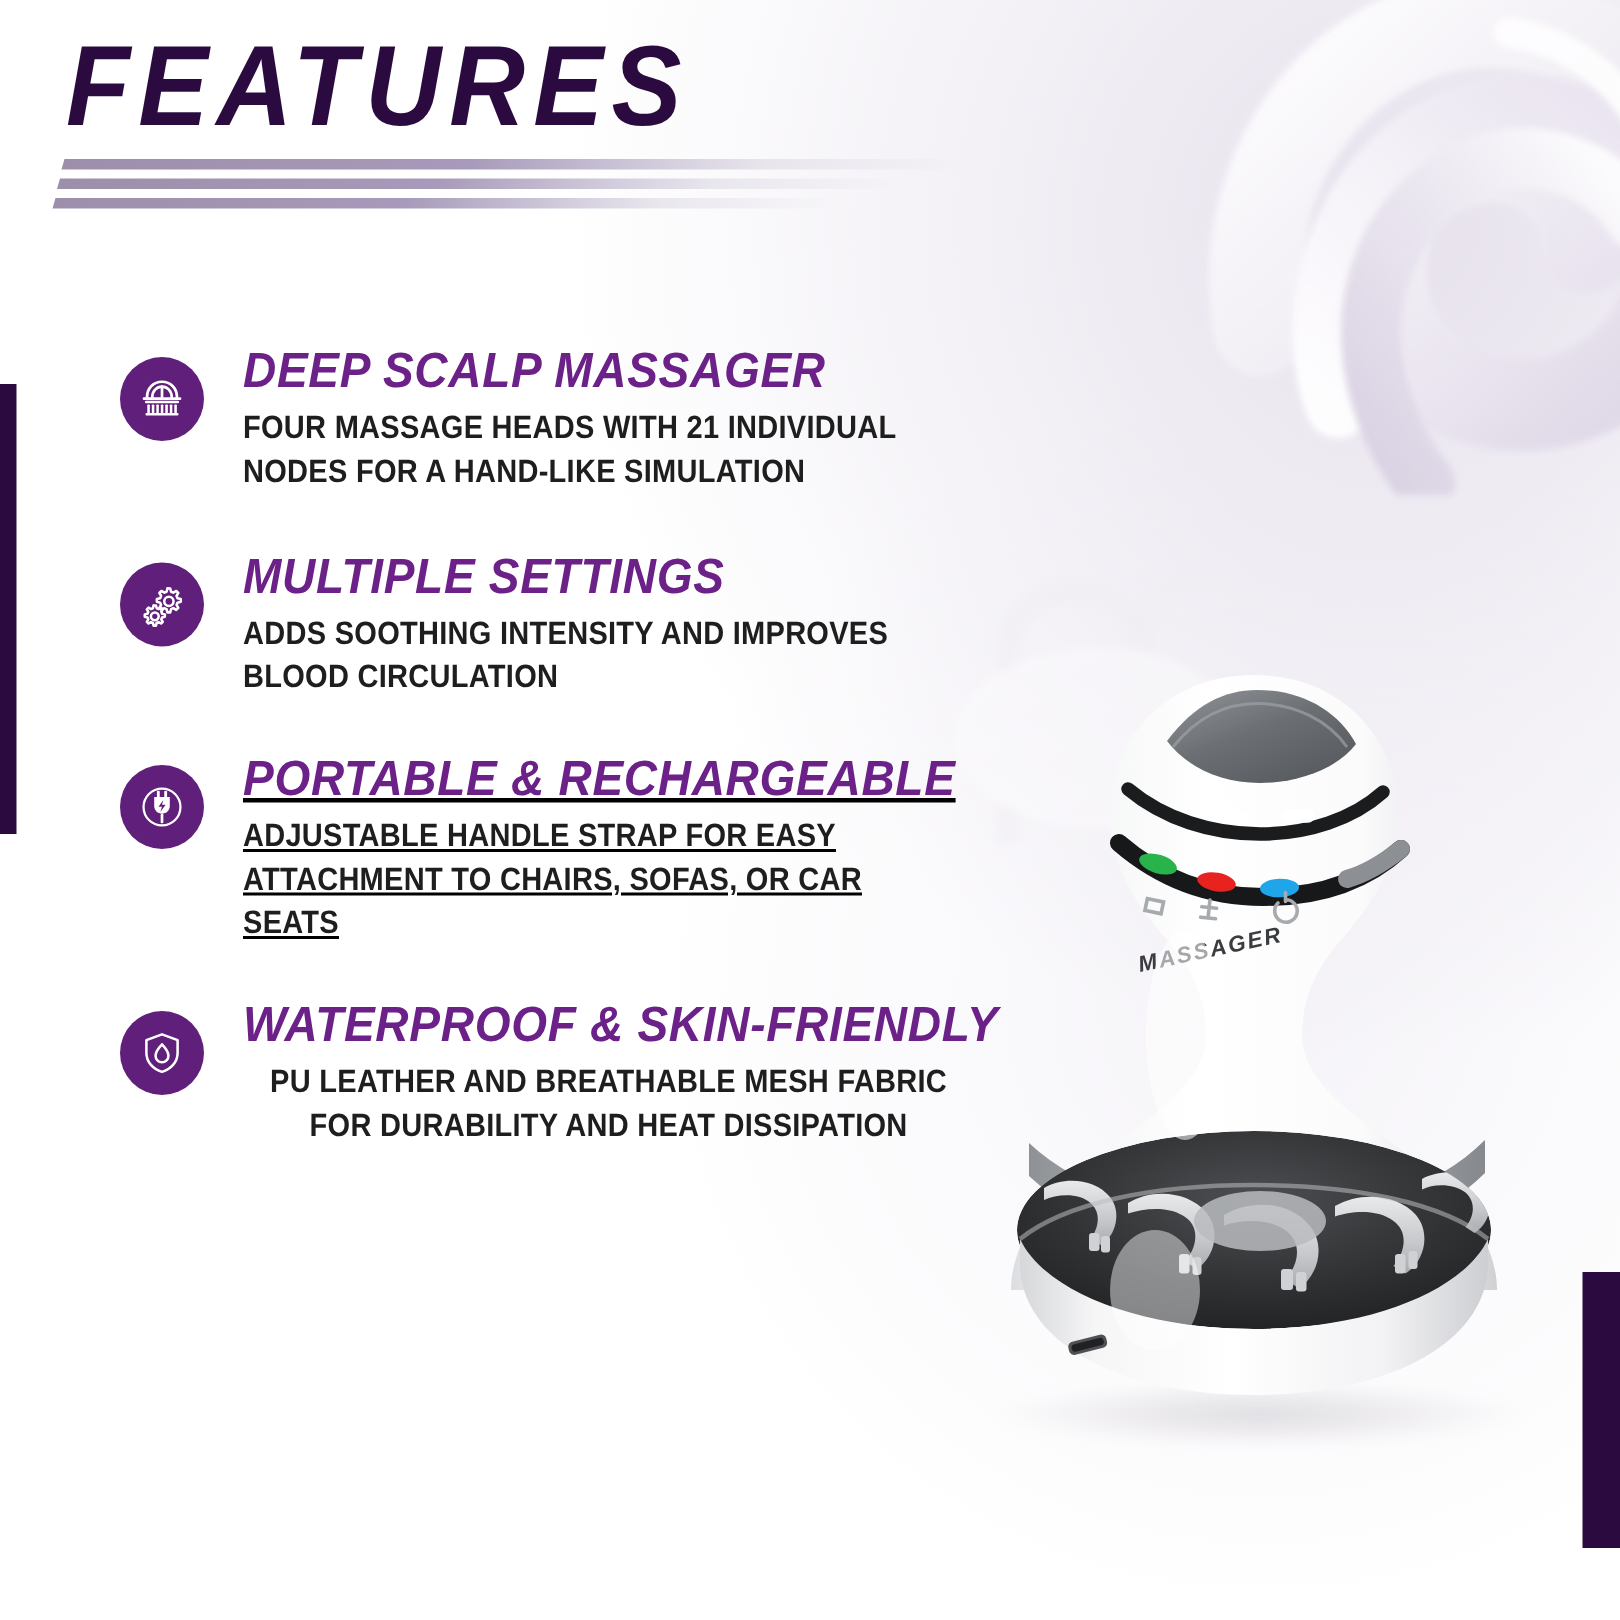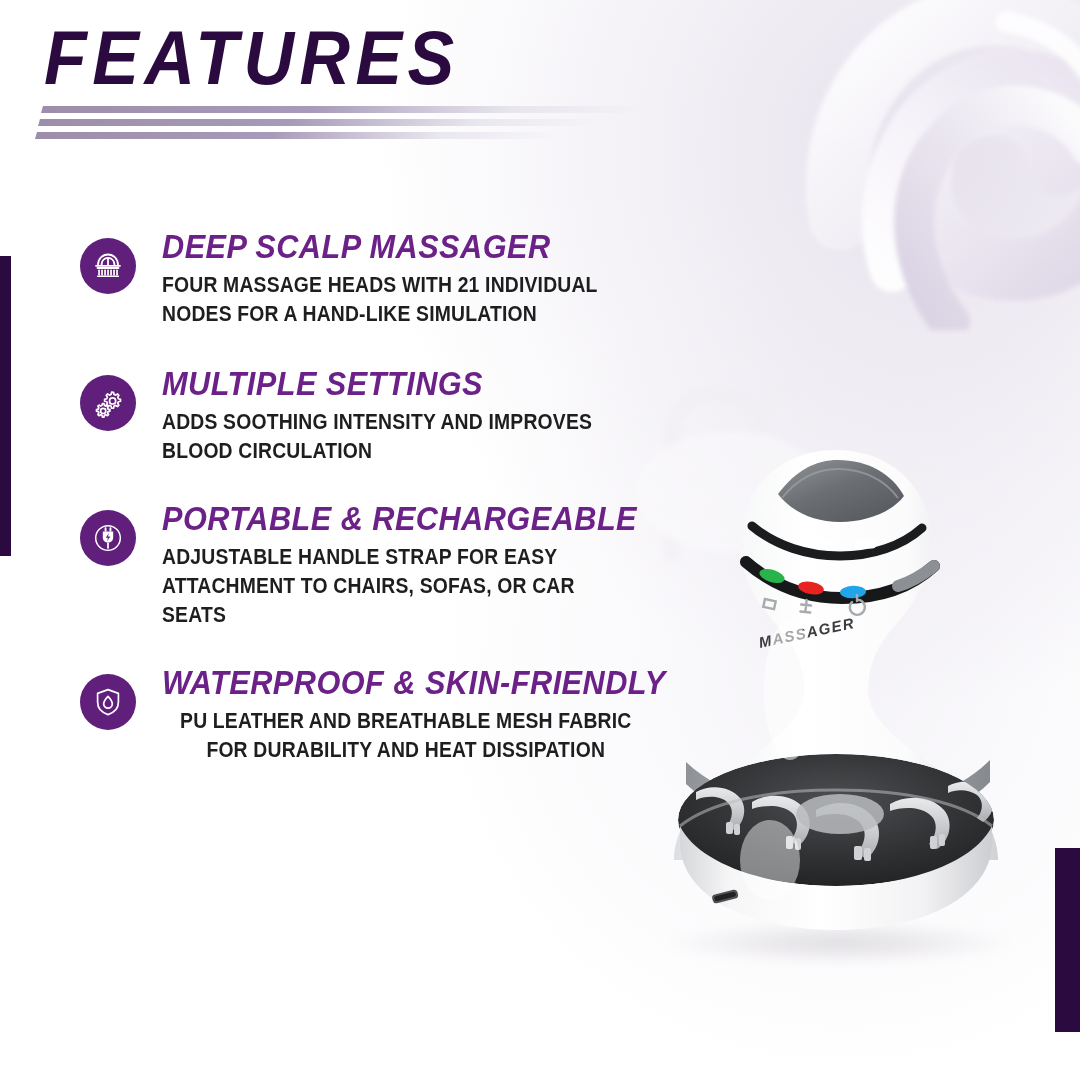--- a/index.html
+++ b/index.html
@@ -157,21 +157,21 @@
     letter-spacing: 0.2px;
     transform: scaleX(0.9);
     transform-origin: left center;
     margin: 0;
     white-space: pre-line;
   }
 
   
   .feature.f1 { margin-bottom: 36px; }
   .feature.f2 { }
-  .feature.f3 { margin-bottom: 34px; }
+  .feature.f3 { margin-bottom: 34px; text-decoration: underline; }
   .feature.f4 { margin-bottom: 0; text-align: center; }
 
   
   .product {
     position: absolute;
     left: 600px;
     top: 390px;
     width: 470px;
     height: 580px;
   }

